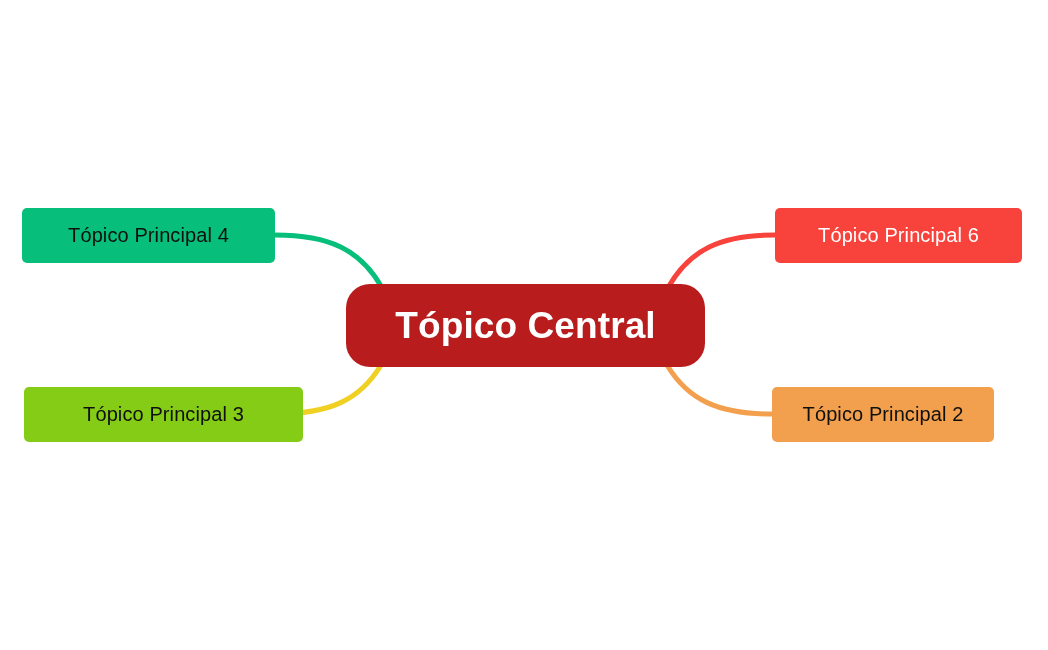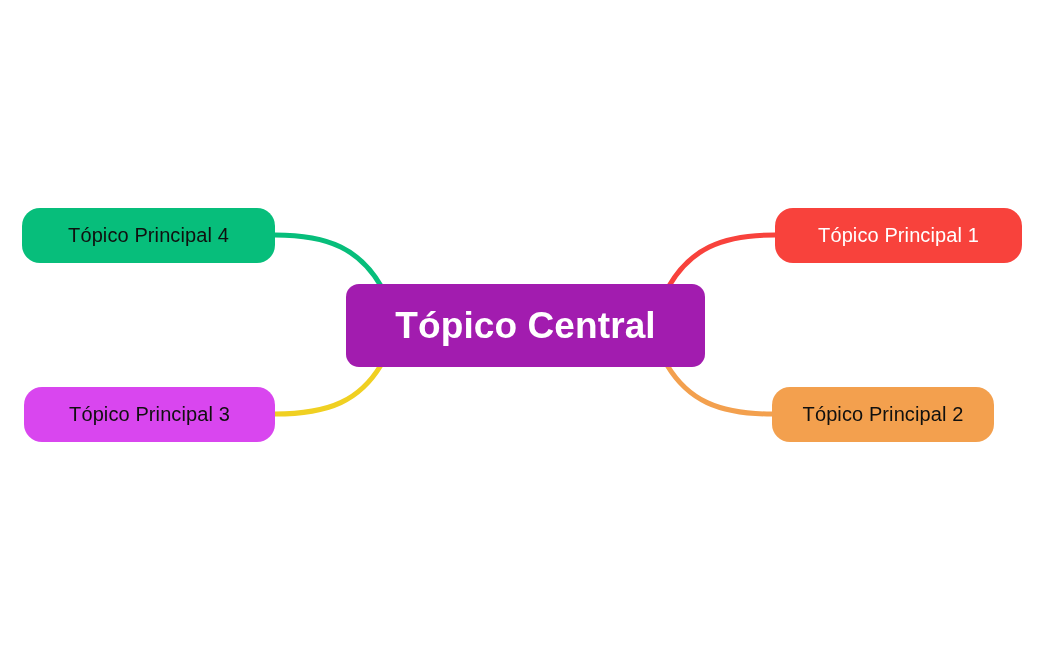--- a/index.html
+++ b/index.html
@@ -35,52 +35,52 @@
     justify-content: center;
     text-align: center;
     white-space: nowrap;
     letter-spacing: 0.1px;
   }
   .node-central {
     left: 346px;
     top: 284px;
     width: 359px;
     height: 83px;
-    border-radius: 13px;
-    background: #a21caf;
+    border-radius: 24px;
+    background: #b91c1c;
     color: #ffffff;
     font-size: 37px;
     font-weight: 700;
     align-items: center;
   }
   .node-branch {
     height: 55px;
-    border-radius: 18px;
+    border-radius: 5px;
     font-size: 20px;
     font-weight: 500;
   }
   .node-topic1 {
     left: 775px;
     top: 208px;
     width: 247px;
     background: #F8423C;
     color: #ffffff;
   }
   .node-topic2 {
     left: 772px;
     top: 387px;
     width: 222px;
     background: #F3A04E;
     color: #10100f;
   }
   .node-topic3 {
     left: 24px;
     top: 387px;
-    width: 251px;
-    background: #d946ef;
+    width: 279px;
+    background: #84cc16;
     color: #10100f;
   }
   .node-topic4 {
     left: 22px;
     top: 208px;
     width: 253px;
     background: #07BE7B;
     color: #10100f;
   }
 </style>
@@ -98,21 +98,21 @@
 
   <div class="node node-branch node-topic4">
     <span>Tópico Principal 4</span>
   </div>
 
   <div class="node node-branch node-topic3">
     <span>Tópico Principal 3</span>
   </div>
 
   <div class="node node-branch node-topic1">
-    <span>Tópico Principal 1</span>
+    <span>Tópico Principal 6</span>
   </div>
 
   <div class="node node-branch node-topic2">
     <span>Tópico Principal 2</span>
   </div>
 
   <div class="node node-central">
     <span>Tópico Central</span>
   </div>
 

